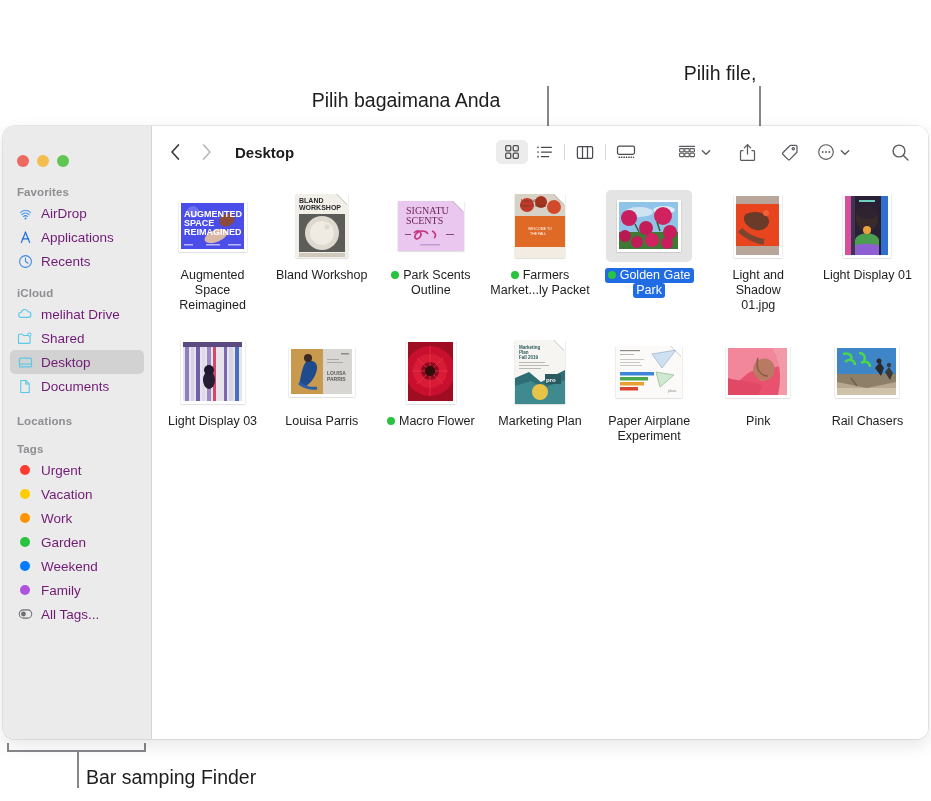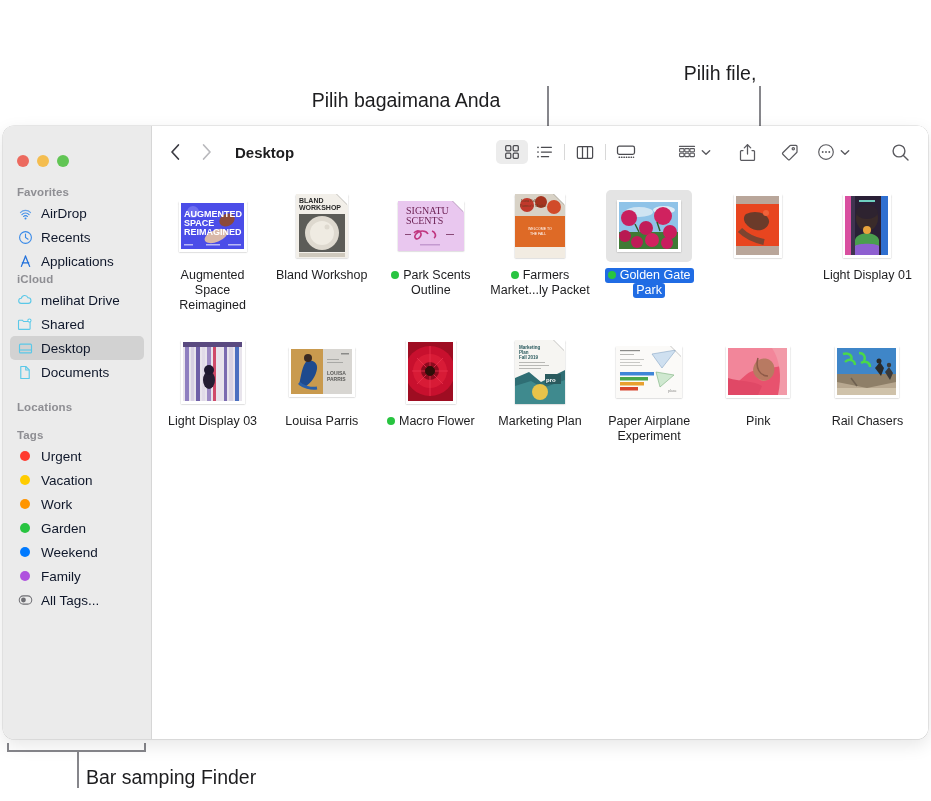--- a/index.html
+++ b/index.html
@@ -67,33 +67,33 @@
   .tl.yellow { background: #f4bd4f; }
   .tl.green { background: #61c554; }
 
   .sb-group-title {
     font-size: 11.5px;
     color: #8e8e93;
     font-weight: 700;
     padding: 0 0 3px 14px;
     letter-spacing: 0.1px;
   }
-  .sb-section { }
+  .sb-section { margin-top: 14px; }
   .sb-section.first { margin-top: 19px; }
 
   .sb-item {
     display: flex;
     align-items: center;
     height: 24px;
     margin: 0 7px;
     padding: 0 7px;
     border-radius: 5px;
     gap: 8px;
     font-size: 13.5px;
-    color: #0f172a;
+    color: #701a75;
     cursor: default;
   }
   .sb-item.selected { background: #d2d2d2; }
   .sb-icon {
     width: 16px; height: 16px;
     display: flex; align-items: center; justify-content: center;
     flex: 0 0 16px;
   }
   .sb-icon svg { display: block; }
   .tag-dot { width: 10px; height: 10px; border-radius: 50%; }
@@ -265,37 +265,37 @@
               <path d="M5.9 11.2a2.8 2.8 0 0 1 4.2 0"></path>
               <circle cx="8" cy="13.3" r="1.1" fill="#3a8ae8" stroke="none"></circle>
               <path d="M2.6 7a7.3 7.3 0 0 1 10.8 0" opacity="0.75"></path>
             </svg>
           </span>
           <span class="sb-label">AirDrop</span>
         </div>
 
         <div class="sb-item">
           <span class="sb-icon">
-            <svg width="15" height="15" viewBox="0 0 16 16" fill="none" stroke="#3a8ae8" stroke-width="1.2">
-              <circle cx="8" cy="8" r="6.3"></circle>
-              <path d="M8 4.4V8l2.7 1.9" stroke-linecap="round"></path>
-            </svg>
-          </span>
-          <span class="sb-label">Recents</span>
-        </div>
-
-        <div class="sb-item">
-          <span class="sb-icon">
             <svg width="15" height="15" viewBox="0 0 16 16" fill="none" stroke="#1f6fdb" stroke-width="1.35" stroke-linecap="round" stroke-linejoin="round">
               <path d="M8 2.3 L12.4 13.2"></path>
               <path d="M8 2.3 L3.6 13.2"></path>
               <path d="M4.6 9.4 H11.4"></path>
             </svg>
           </span>
           <span class="sb-label">Applications</span>
+        </div>
+
+        <div class="sb-item">
+          <span class="sb-icon">
+            <svg width="15" height="15" viewBox="0 0 16 16" fill="none" stroke="#3a8ae8" stroke-width="1.2">
+              <circle cx="8" cy="8" r="6.3"></circle>
+              <path d="M8 4.4V8l2.7 1.9" stroke-linecap="round"></path>
+            </svg>
+          </span>
+          <span class="sb-label">Recents</span>
         </div>
 
       </div>
 
       <div class="sb-section">
         <div class="sb-group-title">iCloud</div>
 
         <div class="sb-item">
           <span class="sb-icon">
             <svg width="16" height="16" viewBox="0 0 17 16" fill="none" stroke="#5ac8e8" stroke-width="1.15" stroke-linejoin="round">
@@ -622,20 +622,24 @@
             <div class="thumb-wrap">
               <div class="thumb photo" style="width:48px;height:64px;overflow:hidden;">
                 <svg width="43" height="59" viewBox="0 0 43 59" style="display:block">
                   <rect width="43" height="59" fill="#b9a69a"></rect>
                   <rect y="8" width="43" height="42" fill="#e8451f"></rect>
                   <path d="M10 18c8-4 18-2 22 4s-4 14-12 12-16-10-10-16z" fill="#6b3b2a"></path>
                   <path d="M4 34c6 6 14 10 24 12" stroke="#7d4430" stroke-width="6" fill="none"></path>
                   <circle cx="30" cy="17" r="3" fill="#f0623a"></circle>
                 </svg>
               </div>
+            </div>
+            <div class="file-name">
+              <span class="ln">Light and Shadow</span><br>
+              <span class="ln">01.jpg</span>
             </div>
           </div>
 
           <div class="file-cell">
             <div class="thumb-wrap">
               <div class="thumb photo" style="width:48px;height:64px;overflow:hidden;">
                 <svg width="43" height="59" viewBox="0 0 43 59" style="display:block">
                   <rect width="43" height="59" fill="#2a2036"></rect>
                   <rect x="0" y="0" width="6" height="59" fill="#d94fa0"></rect>
                   <rect x="6" y="0" width="4" height="59" fill="#3f3450"></rect>

